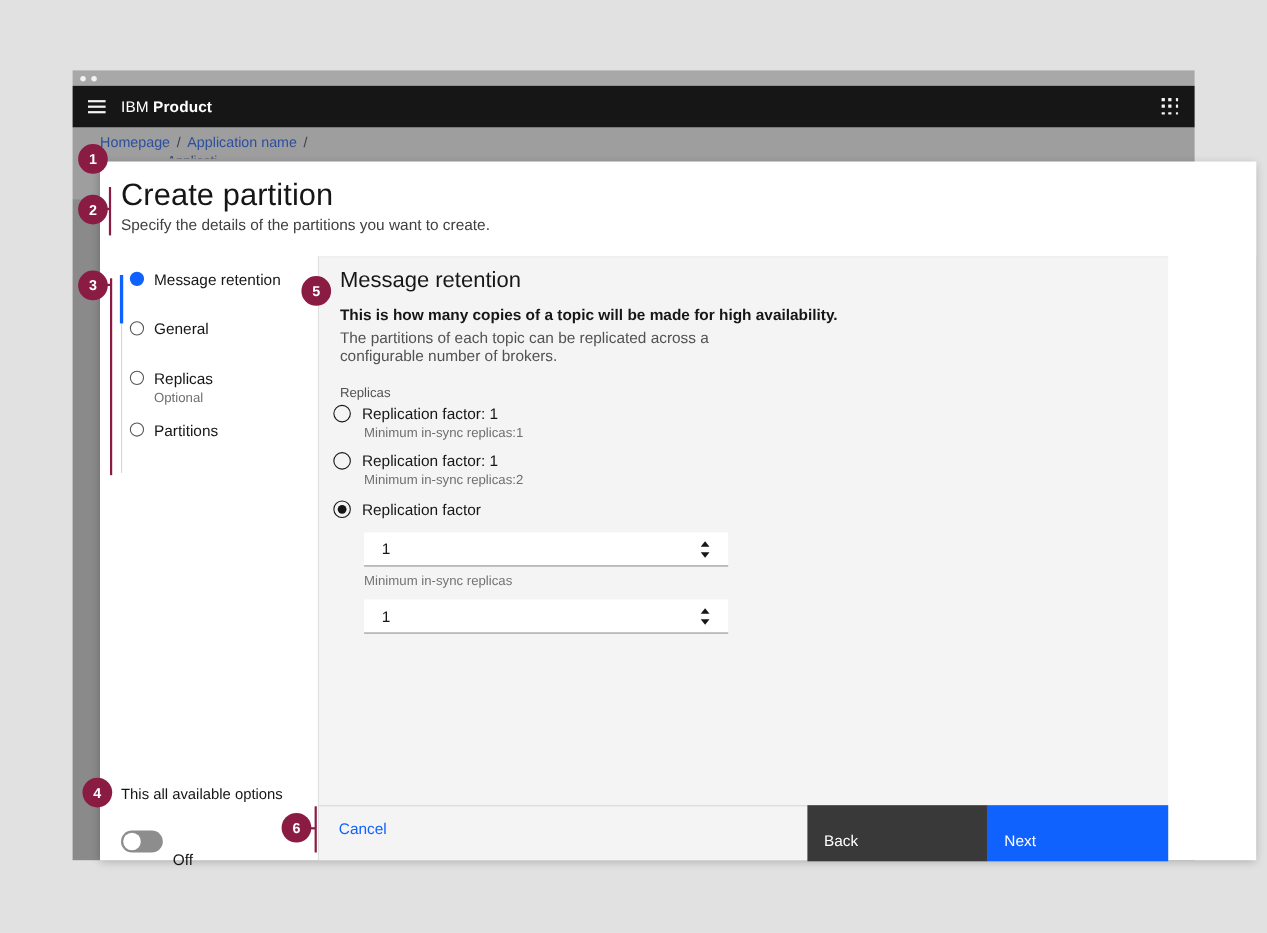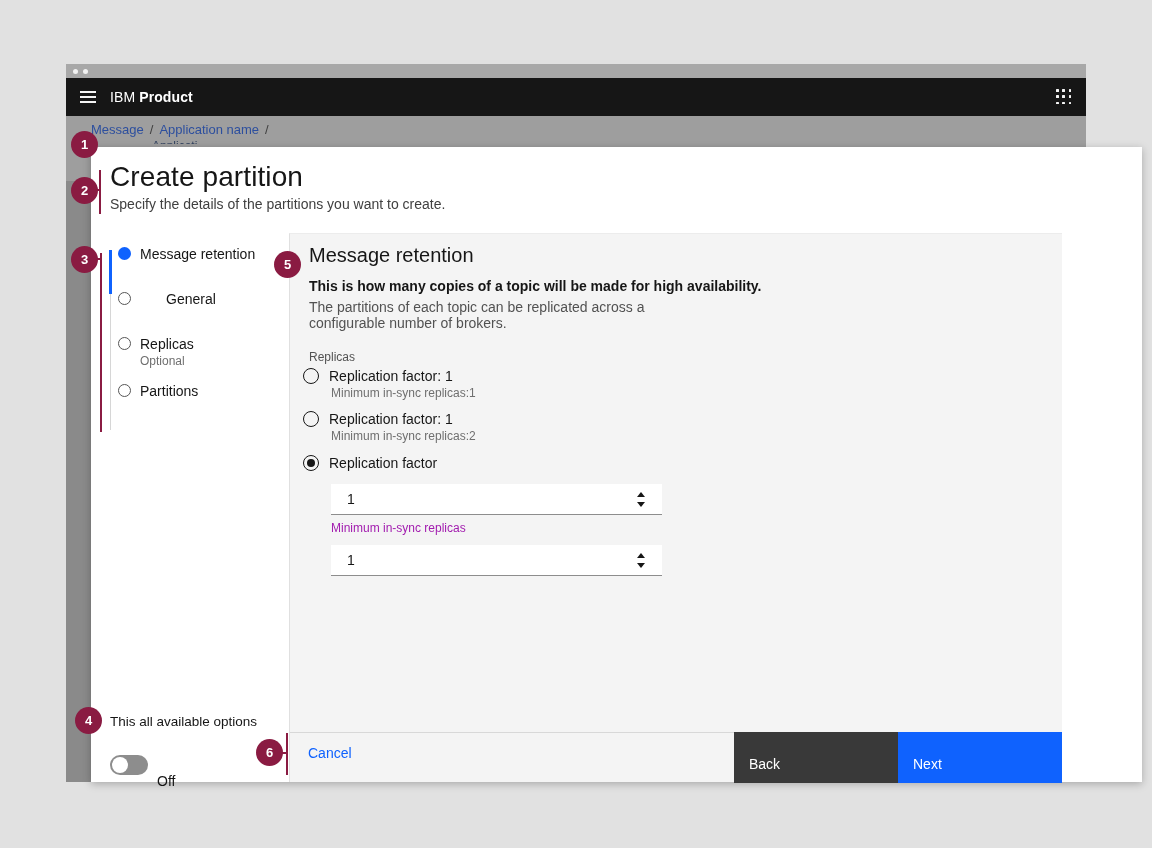--- a/index.html
+++ b/index.html
@@ -48,21 +48,21 @@
   
   .nav { position:absolute; left:19px; top:99px; width:170px; }
   .nav-rail { position:absolute; left:0; top:4px; width:1px; height:180px; background:#d6d6d6; }
   .nav-active-bar { position:absolute; left:-1px; top:4px; width:3px; height:44px; background:#0f62fe; }
   .nav-item { position:absolute; left:0; display:flex; align-items:flex-start; cursor:pointer; }
   .nav-item .dot { width:13px; height:13px; border-radius:50%; margin:1px 0 0 8px; flex:0 0 auto; }
   .dot-current { background:#0f62fe; }
   .dot-todo { background:#fff; border:1px solid #565656; }
   .nav-label { margin-left:9px; font-size:14px; color:#161616; line-height:16px; }
   .nav-sub { margin-left:9px; font-size:12px; color:#6f6f6f; margin-top:2px; }
-  .ni1 { top:0; } .ni2 { top:45px;gap:26px; } .ni3 { top:90px; } .ni4 { top:137px; }
+  .ni1 { top:0; } .ni2 { top:45px; } .ni3 { top:90px; } .ni4 { top:137px; }
 
   
   .content-h { position:absolute; left:218px; top:97px; font-size:20px; font-weight:400; color:#161616; }
   .content-bold { position:absolute; left:218px; top:131px; font-size:14px; font-weight:700; color:#161616; }
   .content-p { position:absolute; left:218px; top:152px; width:350px; font-size:14px; color:#525252; line-height:16px; }
   .group-label { position:absolute; left:218px; top:203px; font-size:12px; color:#525252; }
 
   .radio-row { position:absolute; left:212px; display:flex; align-items:flex-start; cursor:pointer; }
   .radio { width:16px; height:16px; border-radius:50%; border:1px solid #161616; background:#f4f4f4;
            flex:0 0 auto; position:relative; }
@@ -74,21 +74,21 @@
 
   .num-input { position:absolute; left:240px; width:331px; height:31px; background:#fff;
                border:none; border-bottom:1px solid #8d8d8d; }
   .num-input input { position:absolute; left:0; top:0; width:100%; height:100%; border:none; background:transparent;
                      font-family:inherit; font-size:14px; color:#161616; padding-left:16px; outline:none; }
   .stepper { position:absolute; right:14px; top:7px; width:14px; height:17px; cursor:pointer; }
   .stepper .up { position:absolute; left:3px; top:1px; width:0; height:0;
                  border-left:4px solid transparent; border-right:4px solid transparent; border-bottom:5px solid #161616; }
   .stepper .down { position:absolute; left:3px; bottom:1px; width:0; height:0;
                  border-left:4px solid transparent; border-right:4px solid transparent; border-top:5px solid #161616; }
-  .in1 { top:337px; } .input-label2 { position:absolute; left:240px; top:374px; font-size:12px; color:#a21caf; }
+  .in1 { top:337px; } .input-label2 { position:absolute; left:240px; top:374px; font-size:12px; color:#737373; }
   .in2 { top:398px; }
 
   
   .options-label { position:absolute; left:19px; top:567px; font-size:13.5px; color:#161616; }
   .toggle-wrap { position:absolute; left:19px; top:593px; display:flex; align-items:center; cursor:pointer; }
   .toggle-track { width:38px; height:20px; border-radius:10px; background:#8d8d8d; position:relative; }
   .toggle-knob { position:absolute; left:2px; top:2px; width:16px; height:16px; border-radius:50%; background:#fff; }
   .toggle-state { margin-left:9px; font-size:14px; color:#161616;margin-top:33px; }
 
   
@@ -139,21 +139,21 @@
           <i></i>
           <i></i>
           <i></i>
       </div>
     </div>
 
     <div class="backdrop-top"></div>
     <div class="backdrop-main"></div>
 
     <div class="breadcrumb">
-      <a>Message</a><span class="sep">/</span><a>Application name</a><span class="sep">/</span>
+      <a>Homepage</a><span class="sep">/</span><a>Application name</a><span class="sep">/</span>
     </div>
     <div class="breadcrumb-partial">Application name</div>
   </div>
 
   <div class="tearsheet">
 
     <div class="ts-header">
       <div class="ts-title">Create partition</div>
       <div class="ts-subtitle">Specify the details of the partitions you want to create.</div>
     </div>

